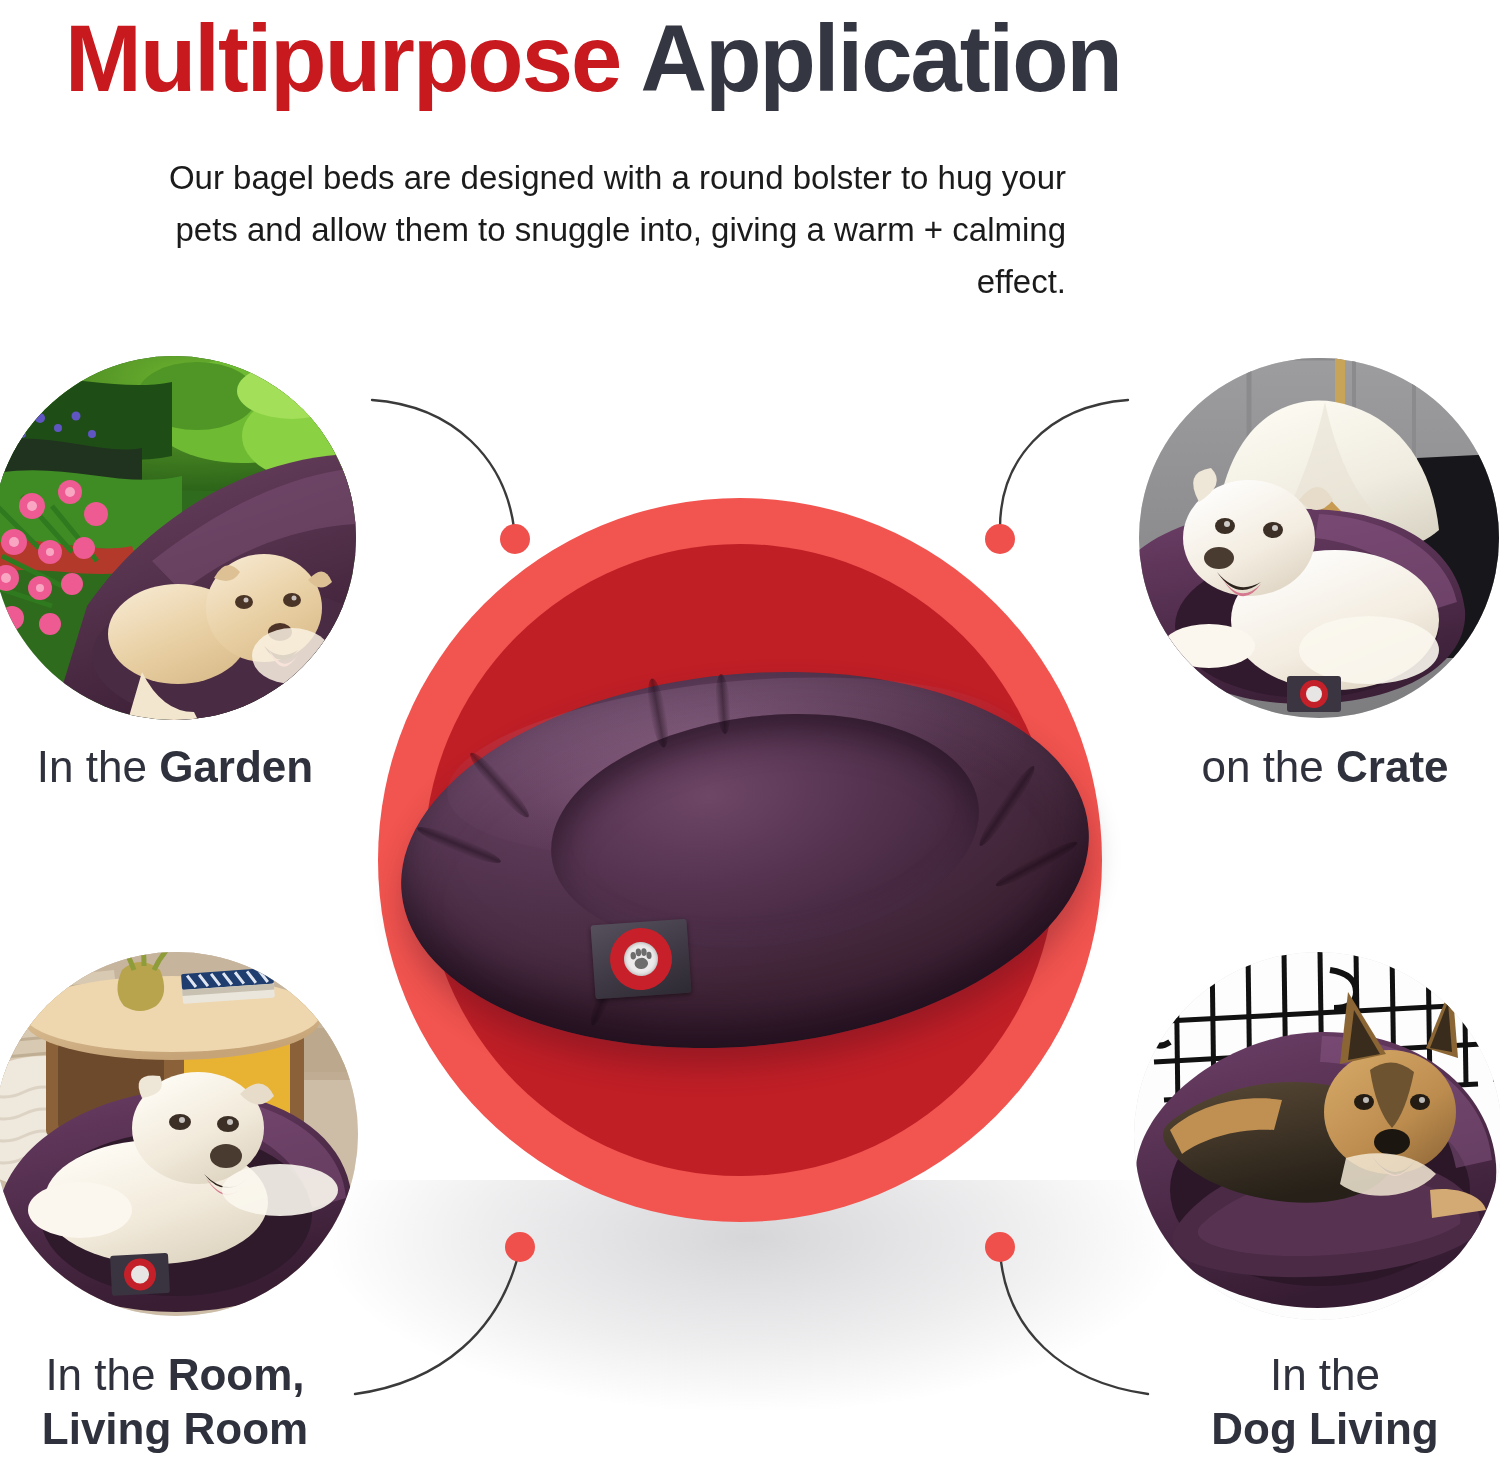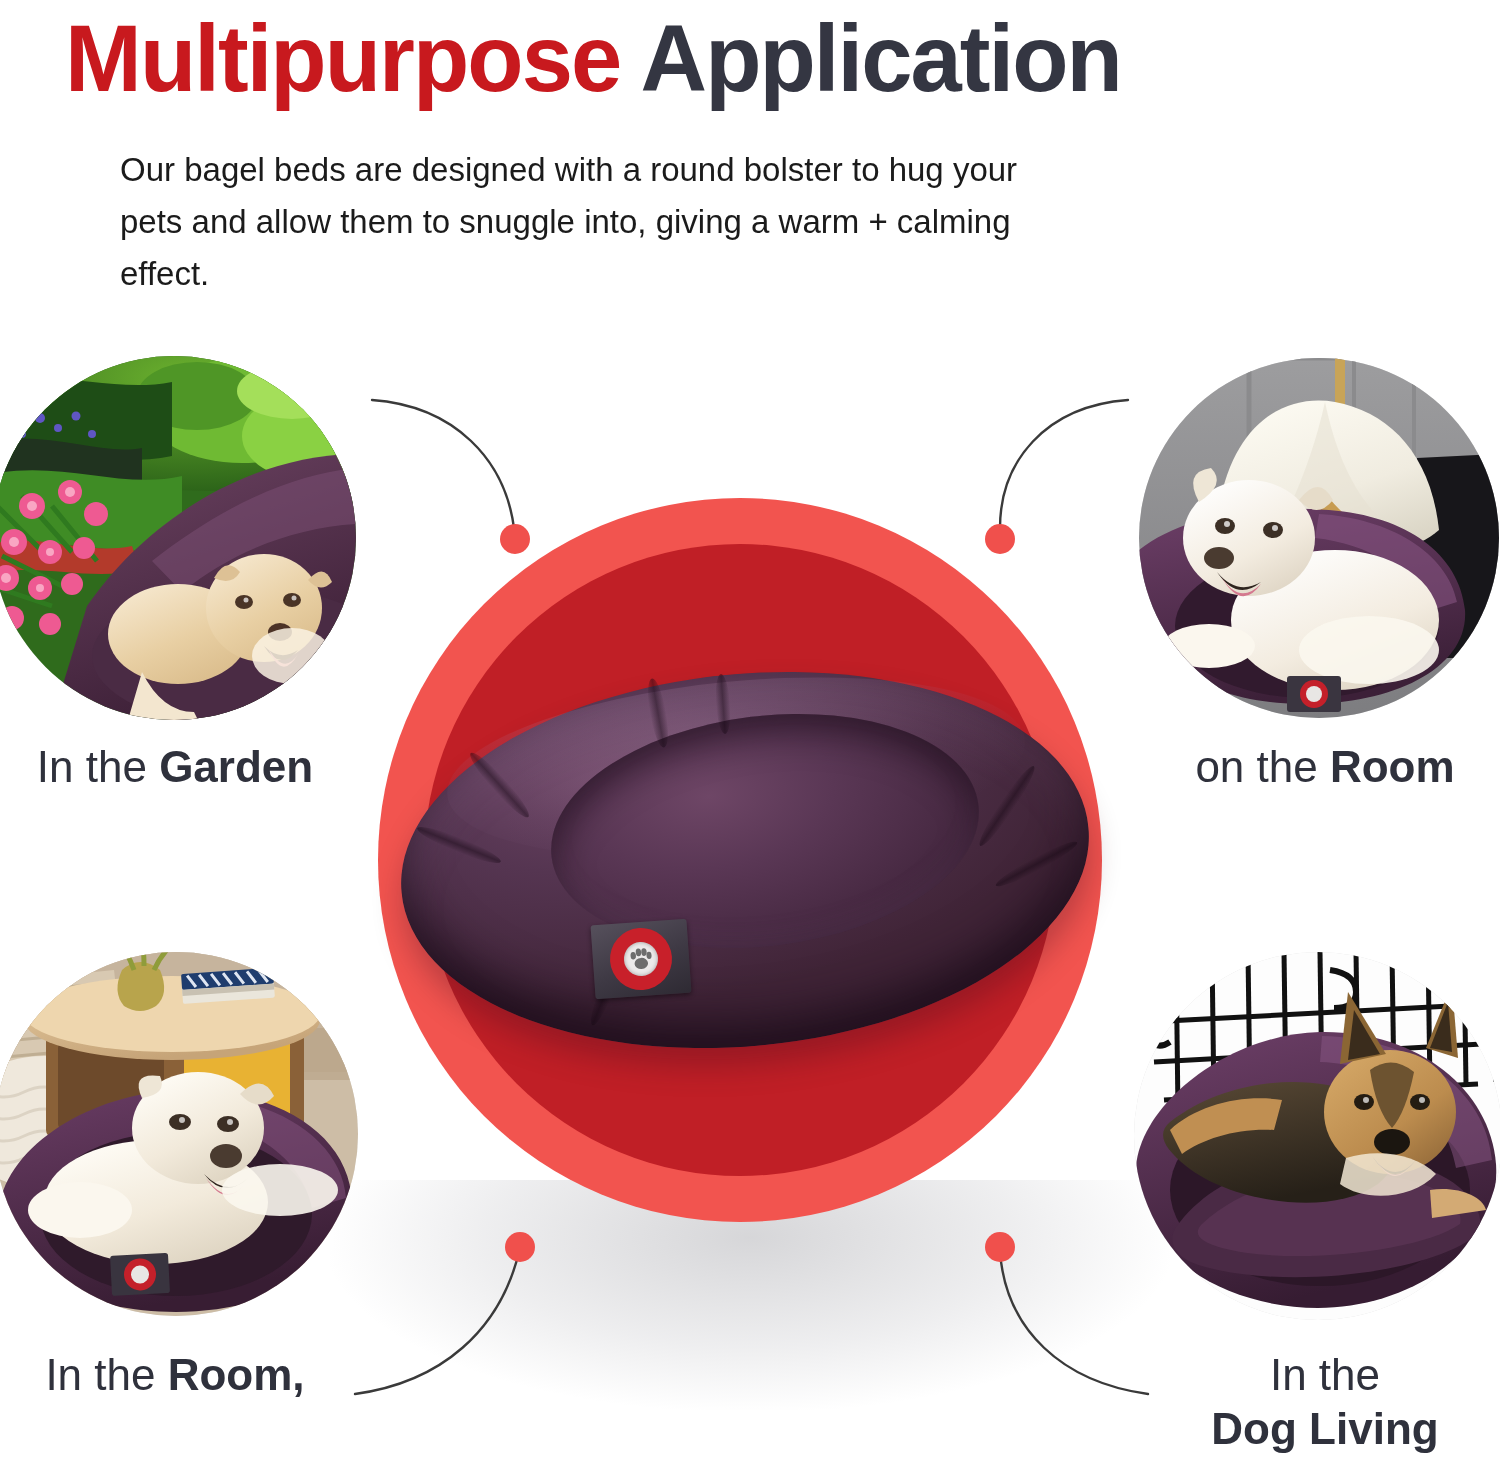--- a/index.html
+++ b/index.html
@@ -21,26 +21,26 @@
     font-weight:bold;
     letter-spacing:-2px;
     padding-top:4px;
     white-space:nowrap;
     transform:scaleX(0.97);
   }
   .title .t-red{ color:#C8191E; }
   .title .t-dark{ color:#343642; }
 
   .subtitle{
-    text-align:left;
+    text-align:right;
     font-size:33px;
     line-height:52px;
     color:#1b1b1b;
     font-weight:normal;
-    margin-top:32px;
+    margin-top:40px;
     padding:0 120px;
   }
 
   
   .bg-shadow{
     position:absolute;
     left:330px; top:1180px;
     width:840px; height:230px;
     background:radial-gradient(ellipse at 50% 25%, rgba(120,120,128,.30) 0%, rgba(150,150,158,.16) 45%, rgba(255,255,255,0) 72%);
     pointer-events:none;
@@ -573,23 +573,24 @@
 <div class="dot dot-tl"></div>
 <div class="dot dot-tr"></div>
 <div class="dot dot-bl"></div>
 <div class="dot dot-br"></div>
 
 <div class="caption cap-tl">
   <span>In the </span><b>Garden</b>
 </div>
 
 <div class="caption cap-tr">
-  <span>on the </span><b>Room</b>
+  <span>on the </span><b>Crate</b>
 </div>
 
 <div class="caption cap-bl">
   <span>In the </span><b>Room,</b><br>
+  <b>Living Room</b>
 </div>
 
 <div class="caption cap-br">
   <span>In the</span><br>
   <b>Dog Living</b>
 </div>
 
 </body></html>

